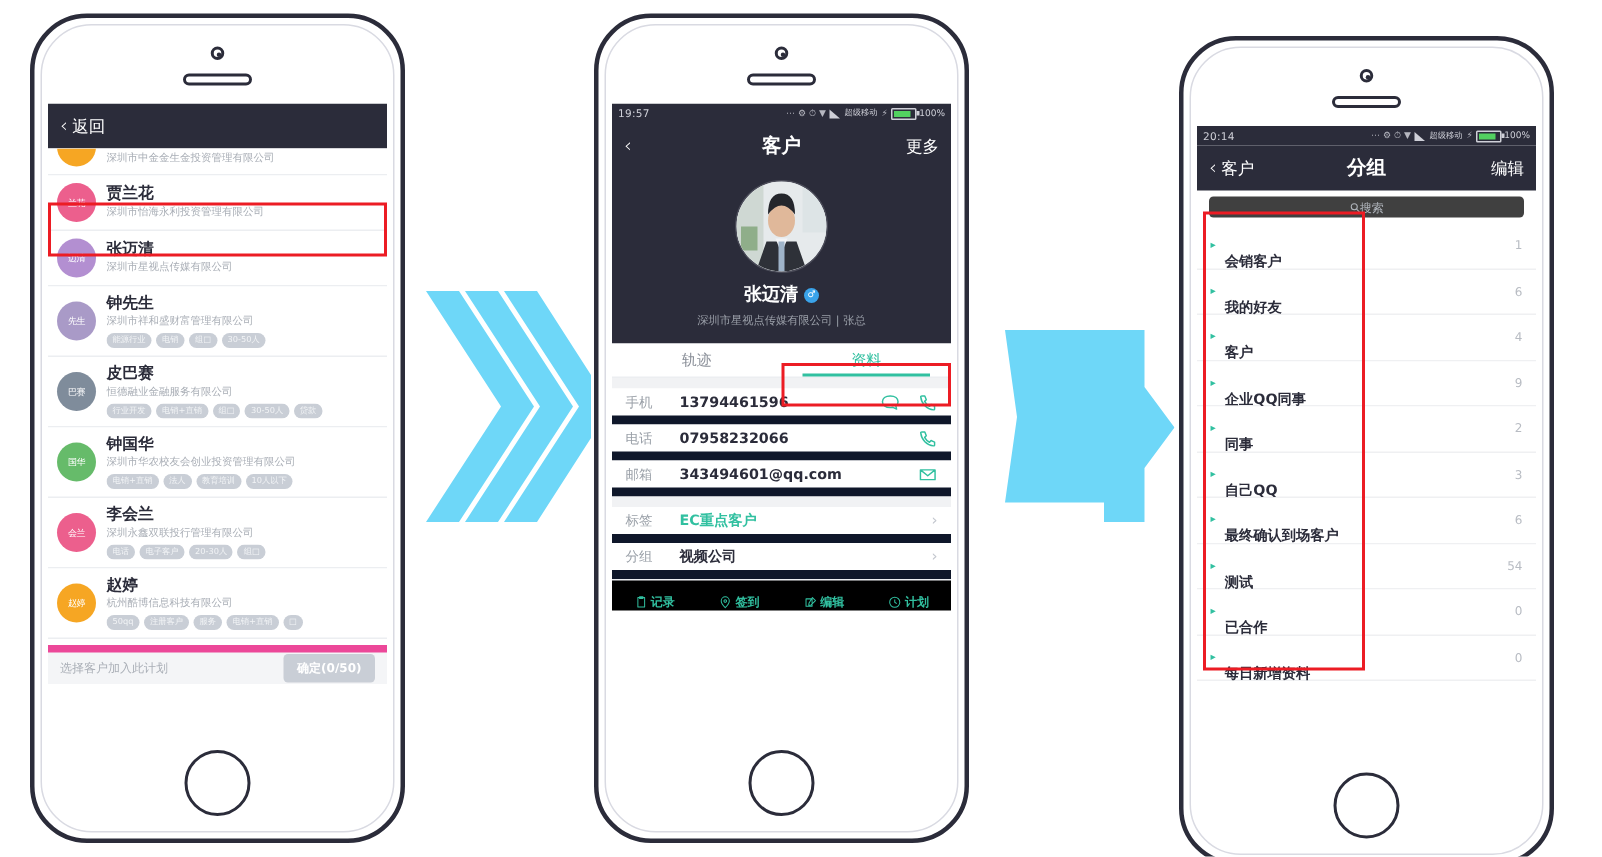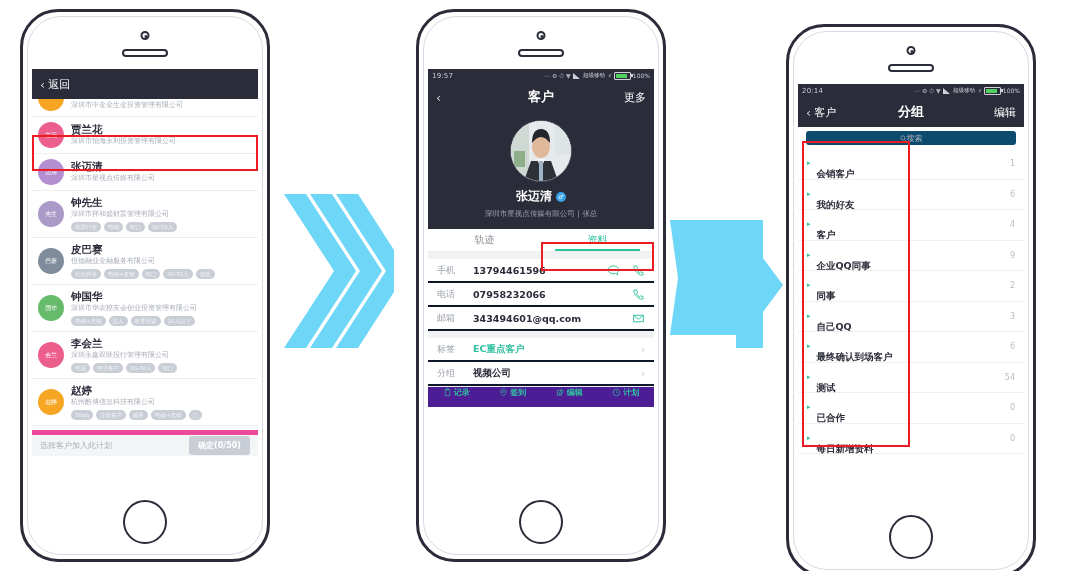--- a/index.html
+++ b/index.html
@@ -80,39 +80,39 @@
   .gender{width:10px;height:10px;border-radius:50%;background:#3aa3ea;color:#fff;
        font-size:6px;display:inline-flex;align-items:center;justify-content:center;}
   .p2-sub{color:#9a9fa8;font-size:7.5px;margin-top:4px;}
   .p2-tabs{display:flex;height:22px;background:#fff;border-bottom:1px solid #eceef1;}
   .p2-tab{flex:1;display:flex;align-items:center;justify-content:center;font-size:10px;
        color:#8a8f98;position:relative;}
   .p2-tab.active{color:#31c0a0;}
   .p2-tab.active:after{content:"";position:absolute;bottom:0;left:12%;right:12%;height:2px;
        background:#31c0a0;}
   .p2-gap{height:7px;background:#f1f2f4;}
-  .drow{height:24px;display:flex;align-items:center;padding:0 9px;border-bottom:2px solid #0f172a;
+  .drow{height:24px;display:flex;align-items:center;padding:0 9px;border-bottom:6px solid #0f172a;
        box-sizing:border-box;background:#fff;}
   .dlabel{width:36px;font-size:9px;color:#9aa0a8;flex:0 0 auto;}
   .dval{font-size:9.5px;color:#2b2c3a;font-weight:bold;flex:1;}
   .dval.green{color:#31c0a0;}
   .dicons{display:flex;gap:12px;align-items:center;color:#31c0a0;}
   .dic{width:13px;height:13px;display:flex;align-items:center;justify-content:center;}
   .dic svg{width:13px;height:13px;}
   .chev{color:#c4c8cf;font-size:10px;}
-  .p2-actions{height:20px;background:#4c1d95;border-top:1px solid #eceef1;display:flex;
-       align-items:flex-start;}
+  .p2-actions{height:20px;background:#000000;border-top:1px solid #eceef1;display:flex;
+       align-items:flex-end;}
   .act{flex:1;display:flex;align-items:center;justify-content:center;gap:2px;
        color:#31c0a0;font-size:8px;font-weight:bold;}
   .act svg{width:9px;height:9px;}
 
   
   .p3-search{height:22px;background:#fff;display:flex;align-items:center;padding:4px 8px;
        box-sizing:border-box;}
-  .p3-searchbox{flex:1;height:14px;background:#0c4a6e;border-radius:3px;display:flex;
+  .p3-searchbox{flex:1;height:14px;background:#404040;border-radius:3px;display:flex;
        align-items:center;justify-content:center;gap:0;color:#b0b5bc;font-size:8px;}
   .p3-searchbox svg{width:7px;height:7px;}
   .grow{height:30.5px;display:flex;align-items:center;padding:0 9px;box-sizing:border-box;
        border-bottom:1px solid #eff0f2;background:#fff;}
   .gbullet{color:#31c0a0;font-size:7px;margin-right:6px;line-height:1;}
   .glabel{font-size:9.5px;color:#2b2c3a;font-weight:bold;margin-top:22px;}
   .gcount{margin-left:auto;font-size:8px;color:#b8bcc3;}
 
   
   .arrows{position:absolute;}
@@ -237,21 +237,21 @@
   </div>
 
   <svg class="arrows" style="left:284px;top:186px;width:110px;height:170px;" viewBox="0 0 110 170">
     <g fill="#6ed7f8">
       <polygon points="0,8 22,8 72,85 22,162 0,162 50,85"></polygon>
       <polygon points="26,8 48,8 98,85 48,162 26,162 76,85"></polygon>
       <polygon points="52,8 74,8 110,64 110,106 74,162 52,162 102,85"></polygon>
     </g>
   </svg>
 
-  <div class="phone" style="left:416px;top:9px;">
+  <div class="phone" style="left:396px;top:9px;">
     <div class="body"></div>
     <div class="cam"></div>
     <div class="speaker"></div>
     <div class="home"></div>
     <div class="screen">
 
       <div class="statusbar">
         <span class="sb-time">19:57</span>
         <span class="sb-right">
           <span class="sb-ico">⋯</span>

